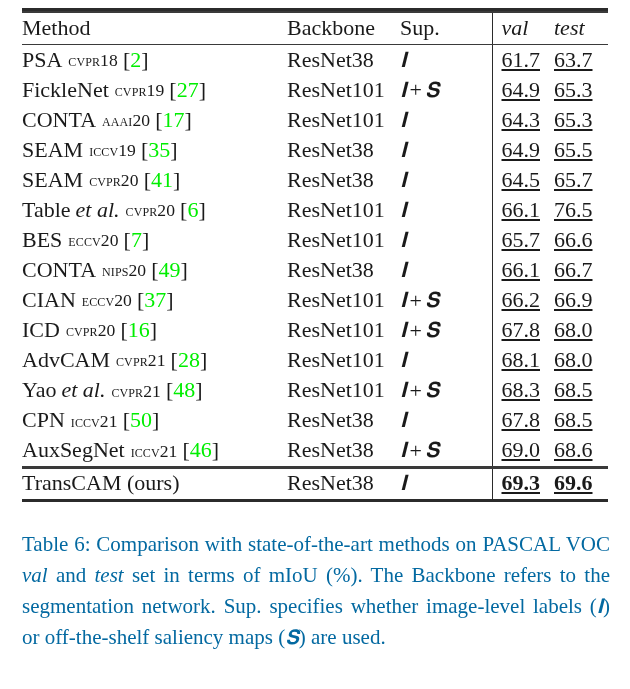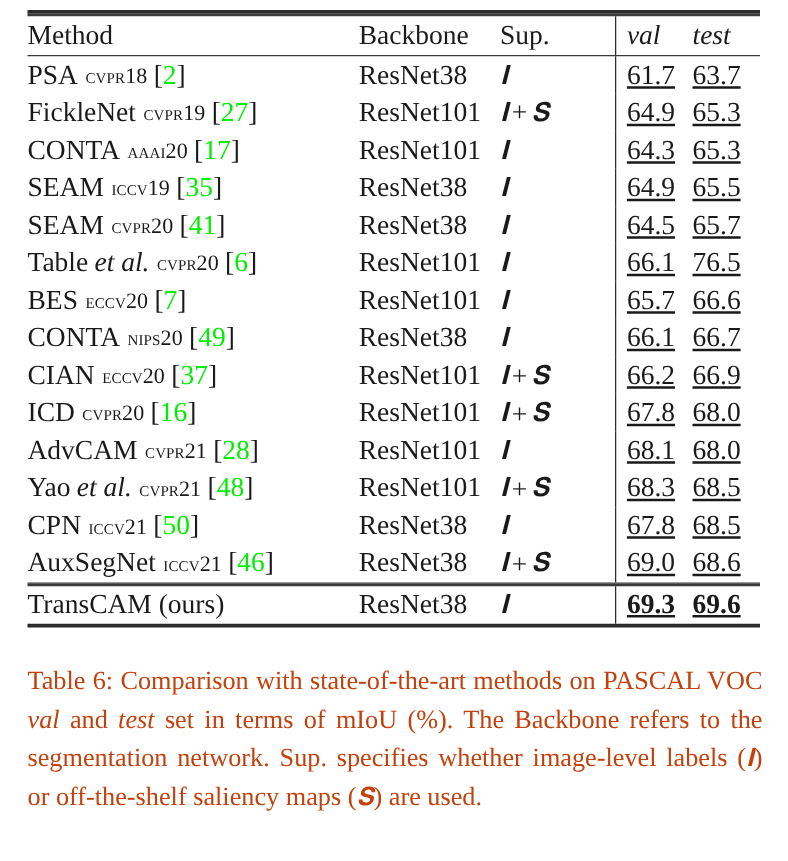--- a/index.html
+++ b/index.html
@@ -108,21 +108,21 @@
   
   #caption {
     position: absolute;
     left: 22px;
     top: 529px;
     width: 588px;
     font-size: 21px;
     line-height: 1.47;
     text-align: justify;
     text-justify: inter-word;
-    color: #c2410c;
+    color: #0369a1;
   }
   #caption i { font-style: italic; }
 </style>
 </head>
 <body>
 
 <div id="table-block">
   <table class="sota">
     <colgroup>
       <col class="c-method">

